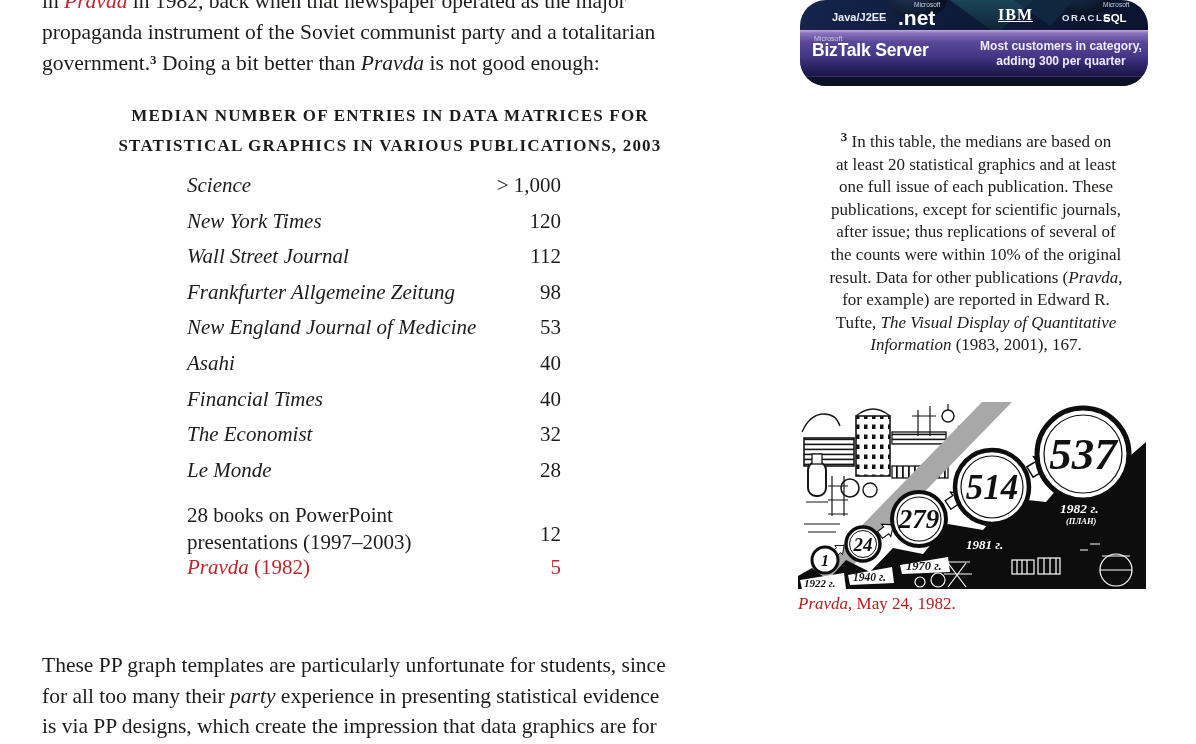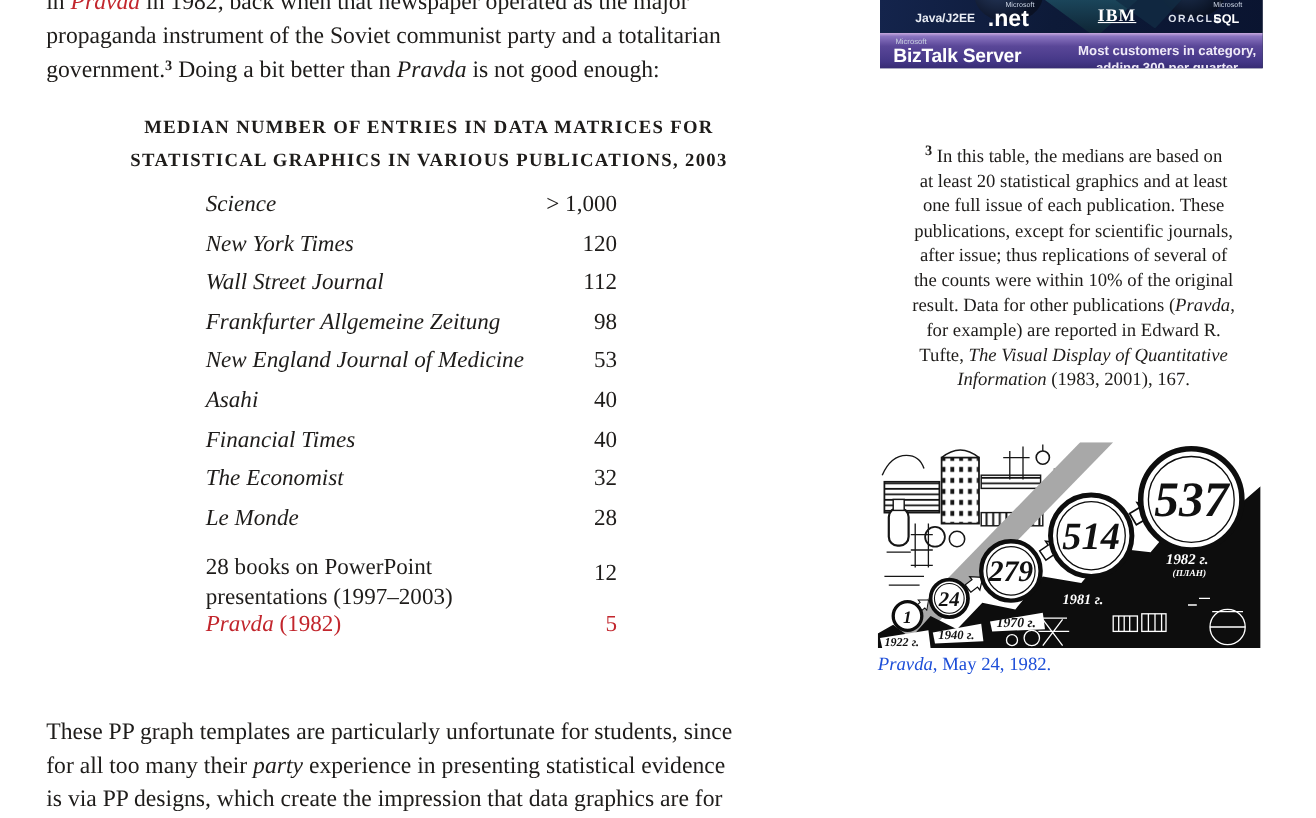--- a/index.html
+++ b/index.html
@@ -15,25 +15,25 @@
   
   .tbl-title{left:42px;top:101px;width:696px;text-align:center;font-size:17px;
              font-weight:600;letter-spacing:1.2px;line-height:30px;white-space:nowrap;}
   .tbl{left:187px;top:173px;width:374px;font-size:21px;}
   .t-row{display:flex;justify-content:space-between;align-items:baseline;height:35.6px;}
   .t-row .lbl{font-style:italic;white-space:nowrap;}
   .t-row .val{font-style:normal;white-space:nowrap;}
   .t-row.roman .lbl{font-style:normal;}
   .t-row.two{height:62px;align-items:flex-end;}
   .t-row.two .lbl{font-style:normal;line-height:26.5px;}
-  .t-row.two .val{margin-bottom:22px;}
+  .t-row.two .val{margin-bottom:8px;}
   
-  .ad{left:800px;top:0;width:348px;height:62px;overflow:hidden;
+  .ad{left:800px;top:0;width:348px;height:86px;overflow:hidden;
       background:linear-gradient(100deg,#14244c 0%,#0d1a38 45%,#0a1430 100%);
-      font-family:"Liberation Sans",sans-serif;color:#fff;}
+      font-family:"Liberation Sans",sans-serif;color:#fff;border-radius:26px;}
   .ad .globe{position:absolute;border-radius:50%;}
   .ad .g1{left:86px;top:-28px;width:62px;height:48px;
           background:radial-gradient(circle at 35% 25%,#2c4168,#0a1124 72%);}
   .ad .g2{left:256px;top:-30px;width:58px;height:46px;
           background:radial-gradient(circle at 40% 25%,#243a5e,#081020 75%);}
   .ad .wedgeA{position:absolute;left:150px;top:0;width:84px;height:34px;opacity:.9;
           background:linear-gradient(#1c4a5e,#0d2230);clip-path:polygon(0 0,100% 0,55% 100%);}
   .ad .wedgeB{position:absolute;left:214px;top:0;width:60px;height:26px;opacity:.8;
           background:#122c44;clip-path:polygon(0 0,100% 0,60% 100%);}
   .ad .tiny{font-size:6.5px;color:#c9d2e2;display:block;line-height:6px;}
@@ -50,21 +50,21 @@
      background:linear-gradient(180deg,#c7a9de 0,#8a74c0 3px,#5a4798 12px,#443787 26px,#2a2160 38px,#1b1545 100%);}
   .ad .bottomstrip{position:absolute;left:0;right:0;top:76px;height:10px;
      background:#0c1226;border-top:1px solid #3b2b68;}
   .ad .btw{left:12px;top:36px;}
   .ad .btw .tiny{font-size:7px;margin-left:2px;}
   .ad .biztalk{font-size:17.5px;font-weight:bold;line-height:17px;letter-spacing:-.2px;}
   .ad .claim{left:178px;top:39px;width:166px;text-align:center;font-size:12px;
              font-weight:bold;line-height:15px;color:#efeaf8;}
   .fnote{left:800px;top:131px;width:352px;font-size:17px;line-height:22.6px;text-align:center;}
   .fnote .line{display:block;white-space:nowrap;}
-  .caption{left:798px;top:594px;font-size:17px;color:#1d4ed8;white-space:nowrap;}
+  .caption{left:798px;top:594px;font-size:17px;color:#b91c1c;white-space:nowrap;}
   .pgraph{left:798px;top:402px;width:348px;height:187px;}
 </style>
 </head>
 <body>
 
 <div class="abs bodytext" style="left:42px;top:-14px;">
   <span class="line"><span>in </span><span class="it red">Pravda</span><span> in 1982, back when that newspaper operated as the major</span></span>
   <span class="line"><span>propaganda instrument of the Soviet communist party and a totalitarian</span></span>
   <span class="line"><span>government.</span><sup class="fn">3</sup><span> Doing a bit better than </span><span class="it">Pravda</span><span> is not good enough:</span></span>
 </div>

